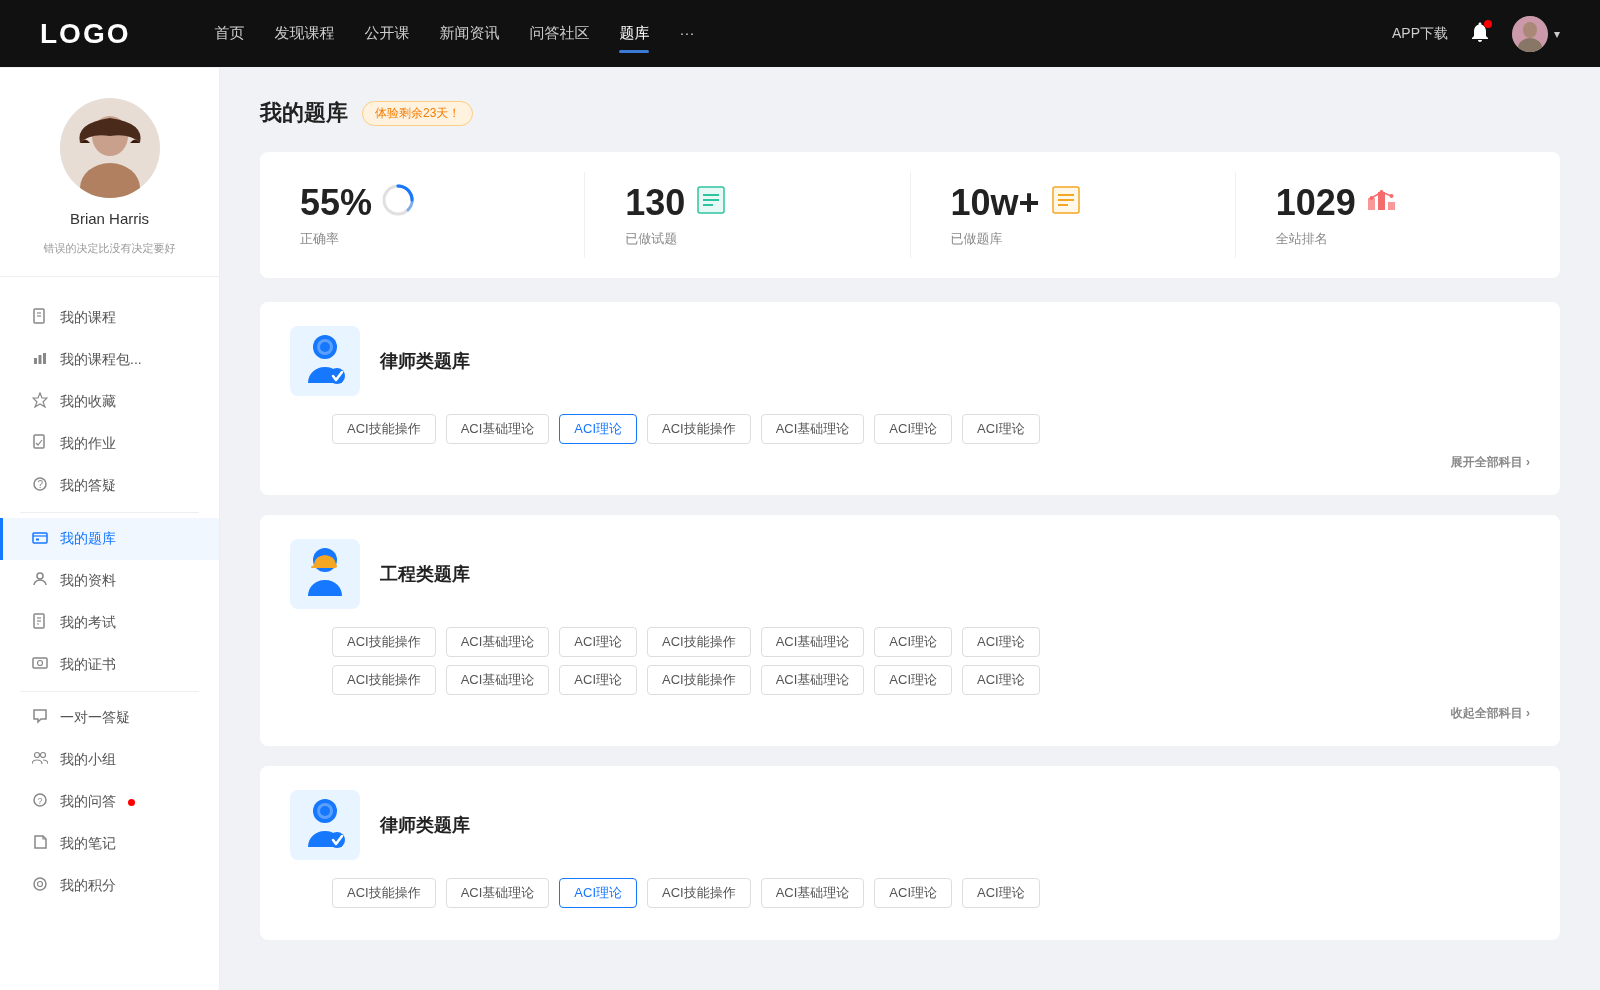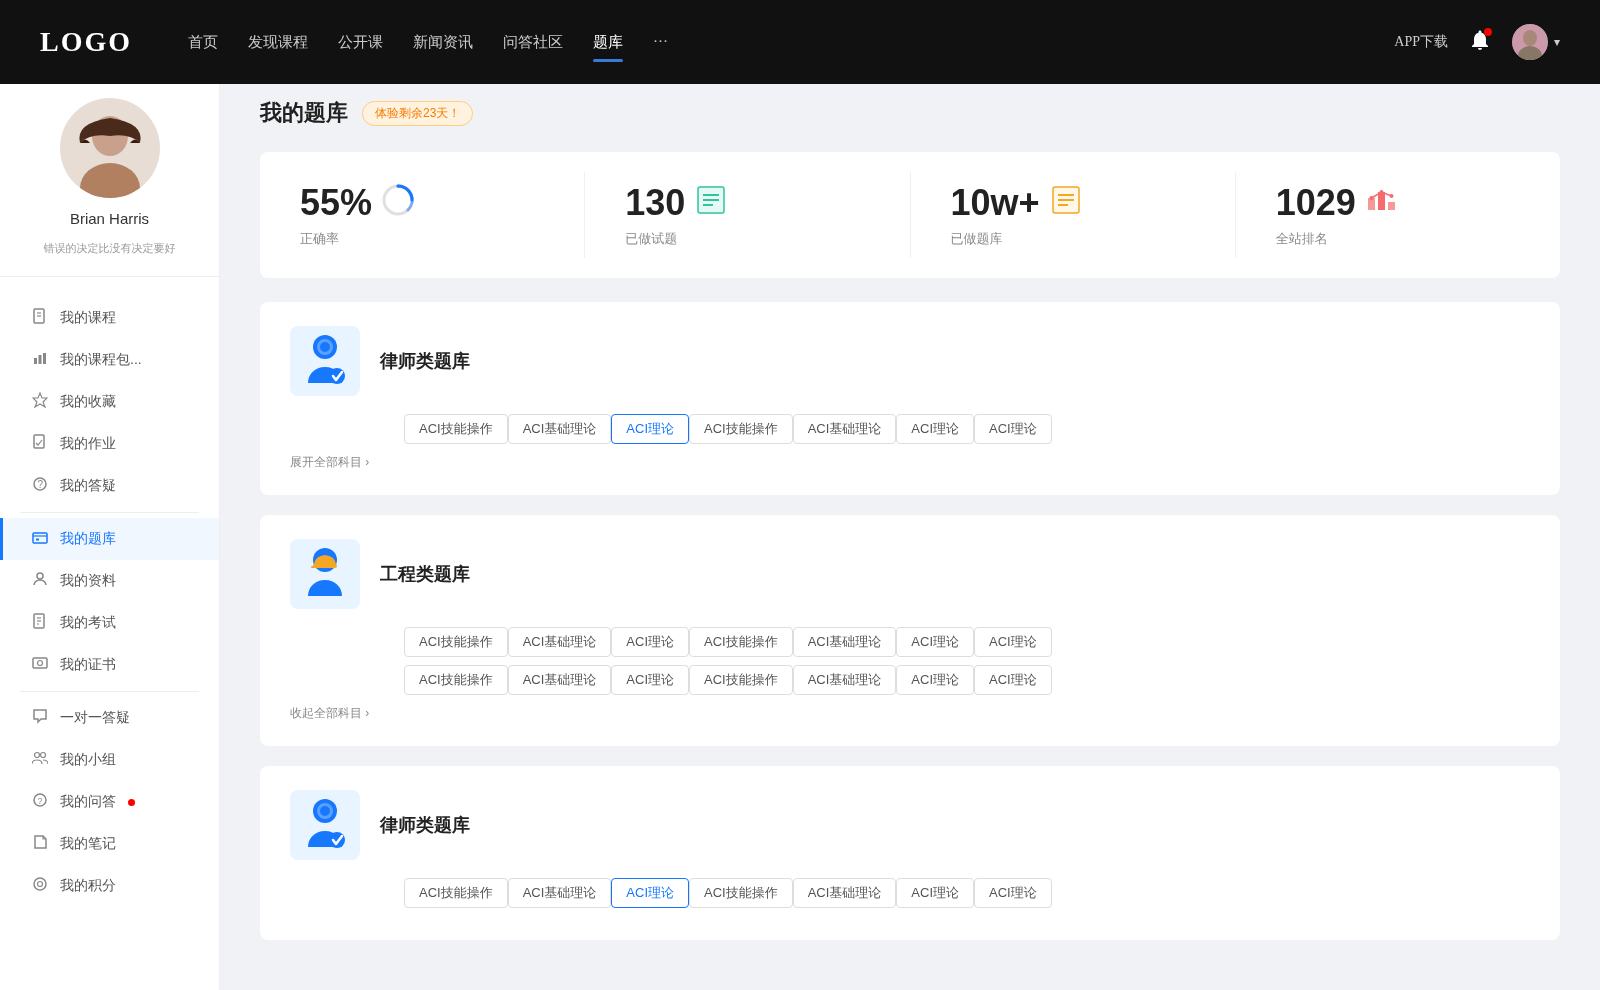--- a/index.html
+++ b/index.html
@@ -1,29 +1,28 @@
 <!DOCTYPE html>
 <html><head>
   <meta charset="utf-8">
   <style>
     * { box-sizing: border-box; margin: 0; padding: 0; }
     body { font-family: "PingFang SC", "Microsoft YaHei", sans-serif; background: #f0f2f5; min-height: 990px; }
 
     
     .navbar {
       background: #111;
-      height: 84px;
+      height: 67px;
       display: flex;
       align-items: center;
       padding: 0 40px;
-      gap: 36px;
+      gap: 64px;
       position: fixed;
       top: 0; left: 0; right: 0;
       z-index: 100;
-      font-family: Liberation Serif, serif;
     }
     .navbar-logo {
       color: #fff;
       font-size: 28px;
       font-weight: bold;
       letter-spacing: 2px;
       margin-right: 20px;
     }
     .navbar-links {
       display: flex;
@@ -285,41 +284,43 @@
       flex-shrink: 0;
     }
     .bank-card-title {
       font-size: 18px;
       font-weight: 600;
       color: #222;
     }
     .tags-row {
       display: flex;
       flex-wrap: wrap;
-      margin-left: 114px;
+      gap: 10px;
+      margin-left: 42px;
       margin-bottom: 8px;
     }
     .tag {
       padding: 5px 14px;
       border-radius: 4px;
       font-size: 13px;
       color: #555;
       border: 1px solid #ddd;
       cursor: pointer;
       background: #fff;
     }
     .tag.active {
       border-color: #1677ff;
       color: #1677ff;
       background: #fff;
     }
     .card-footer {
       display: flex;
-      justify-content: flex-start;
+      justify-content: flex-end;
       margin-top: 10px;
+      font-weight: bold;
     }
     .expand-btn {
       font-size: 12px;
       color: #888;
       cursor: pointer;
     }
 
     
     .lawyer-icon-svg {
       width: 50px; height: 56px;

